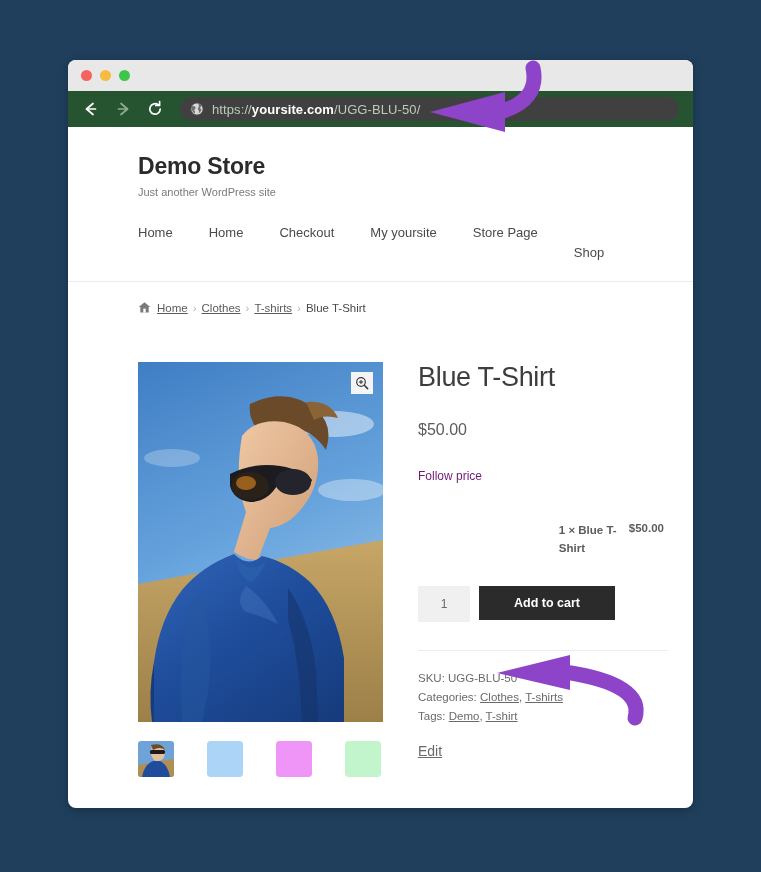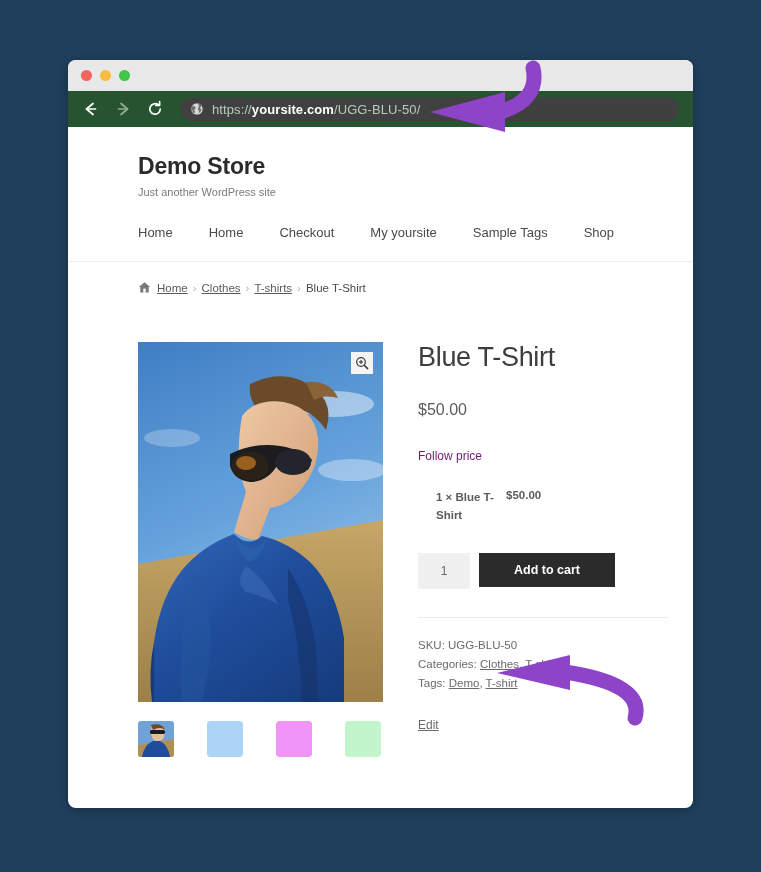--- a/index.html
+++ b/index.html
@@ -117,21 +117,21 @@
     display: flex;
     padding: 27px 0 0 70px;
     gap: 0;
   }
   .main-nav a {
     font-size: 13px;
     color: #4a4a4a;
     text-decoration: none;
     margin-right: 36px;
   }
-  .main-nav a:last-child { margin-right: 0; }
+  .main-nav a:last-child { margin-right: 0; margin-top: 20px; }
 
   .nav-divider {
     margin-top: 21px;
     border-top: 1px solid #ececec;
   }
 
   .breadcrumb {
     display: flex;
     align-items: center;
     padding: 19px 0 0 70px;
@@ -218,22 +218,22 @@
   .follow-price {
     display: inline-block;
     font-size: 12px;
     color: #701a75;
     margin-top: 30px;
     text-decoration: none;
   }
 
   .bundle-row {
     display: flex;
-    justify-content: flex-start;
-    margin-top: 25px;
+    justify-content: flex-end;
+    margin-top: 38px;
     padding-left: 18px;
     padding-right: 4px;
   }
   .bundle-name {
     font-size: 11.5px;
     font-weight: bold;
     color: #5c5c5c;
     line-height: 1.55;
     max-width: 70px;
   }
@@ -280,22 +280,22 @@
     font-size: 11.5px;
     color: #6a6a6a;
     line-height: 1.65;
   }
   .product-meta a {
     color: #6a6a6a;
     text-decoration: underline;
   }
   .edit-link {
     display: inline-block;
-    margin-top: 23px;
-    font-size: 12px;
+    margin-top: 14px;
+    font-size: 14px;
     color: #7f74c4;
     text-decoration: none;
     text-align: right;
   }
 
   
   .arrow-layer {
     position: absolute;
     left: 0;
     top: 0;
@@ -353,21 +353,21 @@
     <div class="site-header">
       <div class="site-title">Demo Store</div>
       <div class="site-tagline">Just another WordPress site</div>
     </div>
 
     <div class="main-nav">
       <a href="#">Home</a>
       <a href="#">Home</a>
       <a href="#">Checkout</a>
       <a href="#">My yoursite</a>
-      <a href="#">Sample Tags</a>
+      <a href="#">Store Page</a>
       <a href="#">Shop</a>
     </div>
 
     <div class="nav-divider"></div>
 
     <div class="breadcrumb">
       <span class="home-icon">
         <svg width="13" height="13" viewBox="0 0 13 13">
           <path d="M6.5 1.2 L0.8 6 L2.3 6 L2.3 11.6 L10.7 11.6 L10.7 6 L12.2 6 Z" fill="#7a7a7a"></path>
           <rect x="5.3" y="7.6" width="2.4" height="4" fill="#ffffff"></rect>

